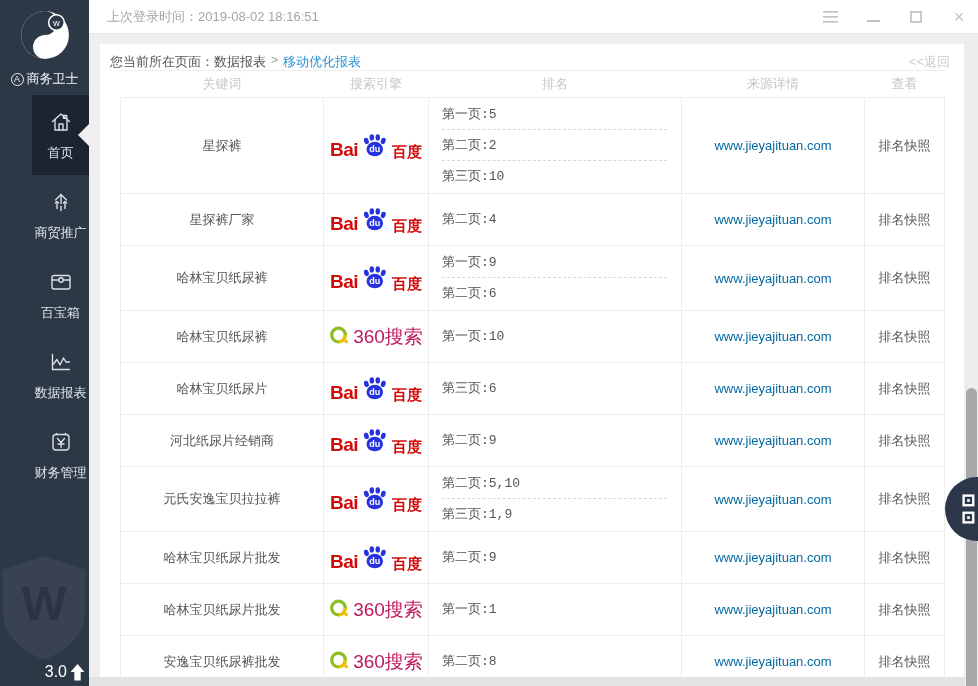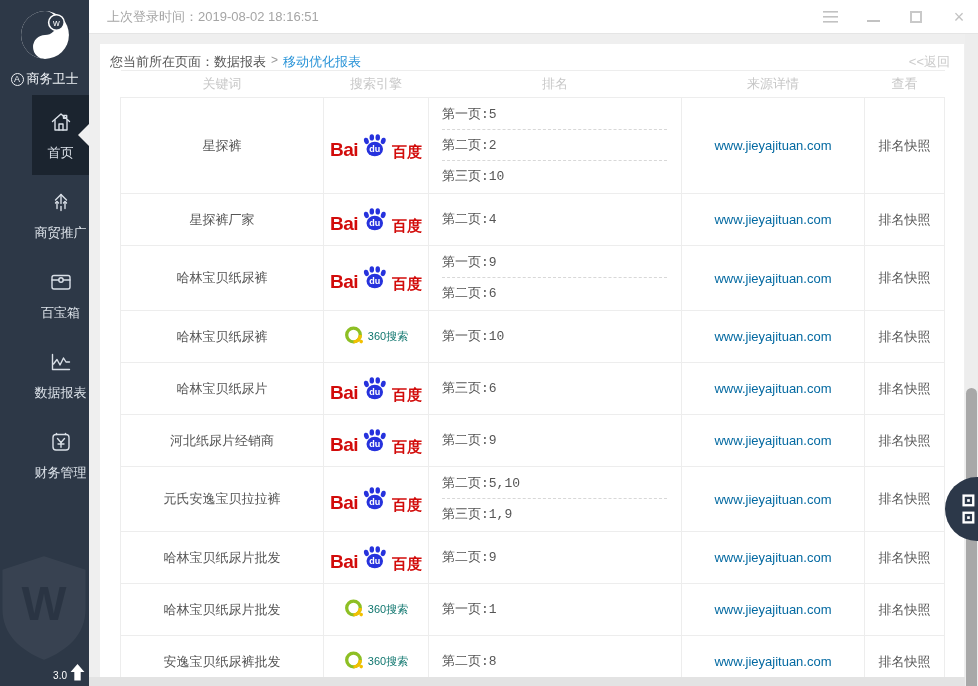--- a/index.html
+++ b/index.html
@@ -12,21 +12,21 @@
   .brand { text-align:center; padding-top:9px; }
   .brand-row { margin-top:5px; color:#eef1f5; font-size:13px; display:flex; align-items:center; justify-content:center; gap:3px; }
   .brand-badge { display:inline-flex; align-items:center; justify-content:center; width:13px; height:13px; border:1px solid #eef1f5; border-radius:50%; font-size:9px; line-height:1; }
   .nav { position:absolute; top:95px; left:0; right:0;padding-left:32px; }
   .nav-item { height:80px; display:flex; flex-direction:column; align-items:center; justify-content:center; gap:9px; color:#dde3ea; font-size:13px; cursor:pointer; position:relative; }
   .nav-item.active { background:#1b242f; }
   .notch { position:absolute; right:0; top:50%; transform:translateY(-50%); width:0; height:0; border-top:11px solid transparent; border-bottom:11px solid transparent; border-right:11px solid #f0f0f0; }
   .nav-icon svg { display:block; }
   .watermark { position:absolute; bottom:18px; left:-8px; opacity:0.05; }
   .watermark .wm-letter { font-size:46px; font-weight:bold; fill:#000; }
-  .version { position:absolute; bottom:5px; right:4px; display:flex; align-items:flex-end; gap:3px; color:#fff; font-size:10px; }
+  .version { position:absolute; bottom:5px; right:4px; display:flex; align-items:flex-end; gap:3px; color:#fff; font-size:16px; }
 
   
   #topbar { position:absolute; left:89px; top:0; right:0; height:34px; background:#fff; border-bottom:1px solid #e5e5e5; display:flex; align-items:center; z-index:2; }
   .login-text { margin-left:18px; color:#a5a5a5; font-size:13px; }
   .win-controls { margin-left:auto; display:flex; align-items:center; gap:27px; margin-right:11px; }
   .wc { display:flex; align-items:center; justify-content:center; width:16px; height:16px; cursor:pointer; color:#c2c2c2; }
   .ic-min { width:13px; border-bottom:2px solid #c2c2c2; height:2px; margin-top:8px; }
   .ic-max { width:12px; height:12px; border:2px solid #c9c9c9; }
   .ic-close { font-size:18px; line-height:16px; }
 
@@ -46,21 +46,21 @@
   .rank-line { height:31px; line-height:31px; margin:0 14px 0 13px; color:#555;font-family:Liberation Mono, monospace; }
   .rank-line.dashed { border-bottom:1px dashed #d8d8d8; }
   .src-link { color:#0369a1; cursor:pointer; }
   .view-link { color:#555; cursor:pointer;text-align:right; }
 
   .logo-baidu { display:inline-flex; align-items:flex-end; justify-content:center; gap:4px; line-height:1; }
   .bd-bai { color:#d20b0a; font-weight:bold; font-size:19px; letter-spacing:-0.5px; }
   .bd-cn { color:#d20b0a; font-weight:bold; font-size:15px; margin-left:1px; }
   .bd-paw { margin:0 -1px; display:inline-block; }
   .logo-360 { display:inline-flex; align-items:center; justify-content:center; gap:3px; }
-  .s360-text { color:#0f766e; font-size:11px; }
+  .s360-text { color:#be185d; font-size:19px; }
 
   
   #vscroll { position:absolute; right:0; top:34px; width:13px; bottom:0; background:#ededed; z-index:4; }
   #vthumb { position:absolute; left:1px; right:1px; top:354px; height:298px; background:#a8a8a8; border-radius:7px 7px 0 0; }
   #hscroll { position:absolute; left:89px; right:13px; bottom:0; height:9px; background:#e3e3e3; z-index:4; }
 
   
   #qr-btn { position:absolute; left:945px; top:477px; width:64px; height:64px; border-radius:50%; background:#2c3849; z-index:6; display:flex; align-items:center; justify-content:center; cursor:pointer; }
 </style>
 </head>

